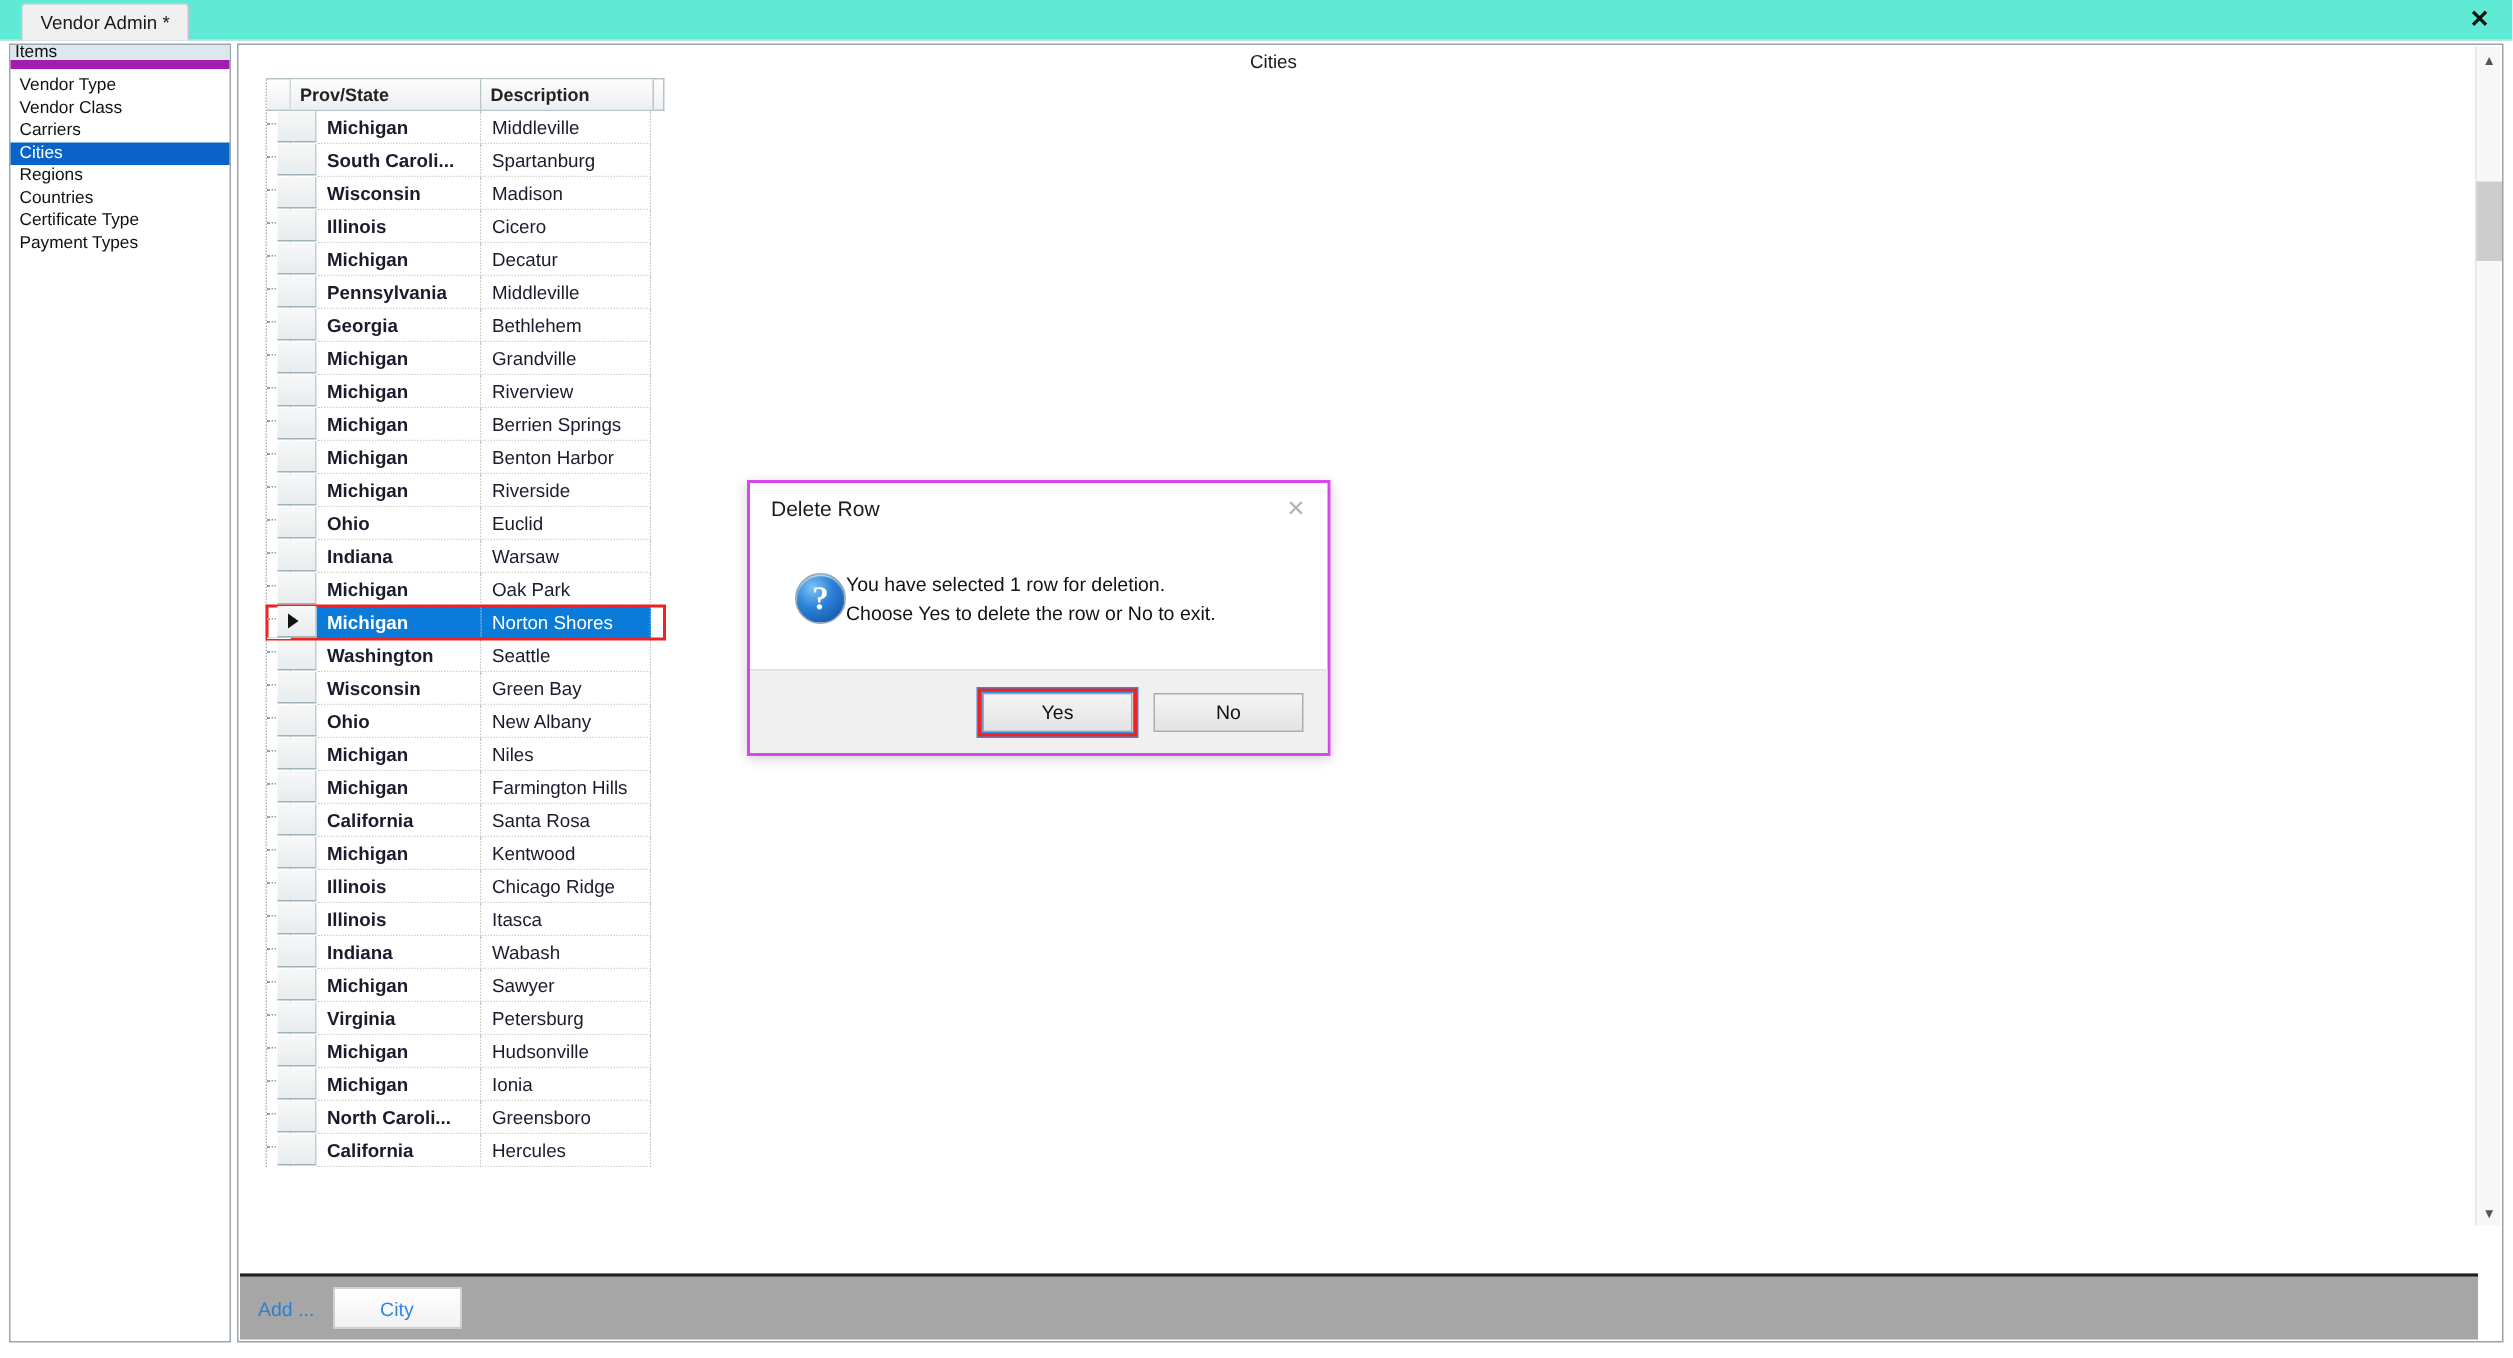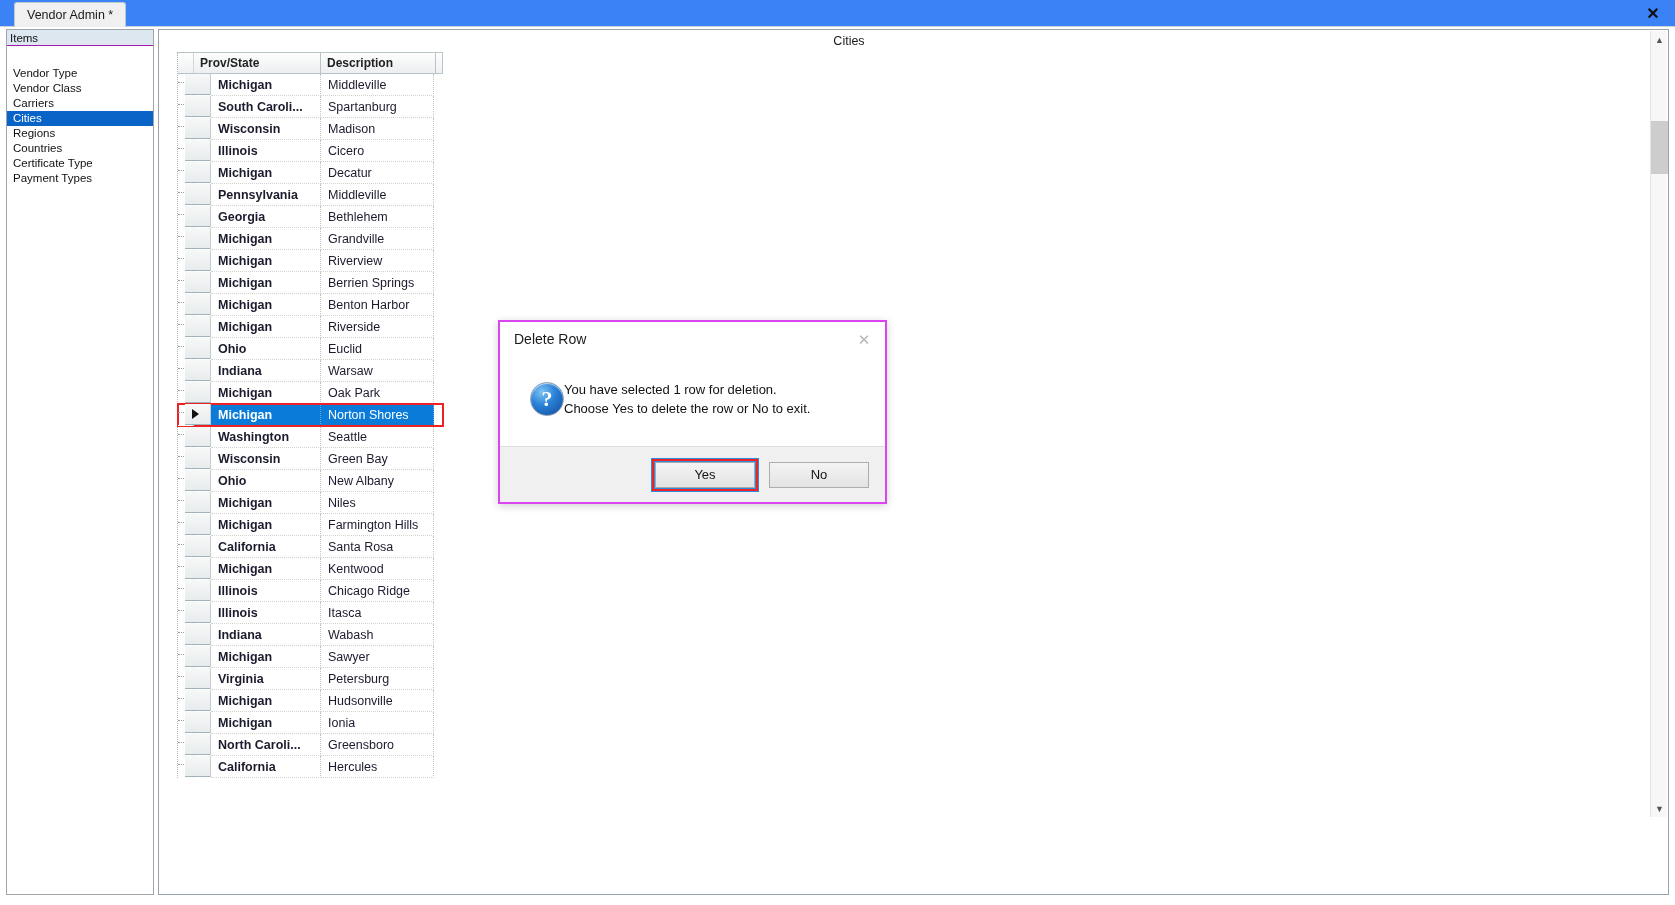--- a/index.html
+++ b/index.html
@@ -15,21 +15,21 @@
     width: 1675px;
     height: 905px;
     background: #ffffff;
   }
 
   
   .tabstrip {
     position: absolute;
     left: 0; top: 0;
     width: 1675px; height: 27px;
-    background: #3b82f6;
+    background: #5eead4;
     border-bottom: 1px solid #c9d2da;
   }
   .tab {
     position: absolute;
     left: 14px; top: 2px;
     height: 25px;
     min-width: 108px;
     padding: 0 12px;
     background: #f0f0f0;
     border: 1px solid #bfc9d1;
@@ -56,29 +56,29 @@
   .sidebar {
     position: absolute;
     left: 6px; top: 29px;
     width: 148px; height: 866px;
     background: #ffffff;
     border: 1px solid #9fa6ac;
   }
   .sidebar-header {
     height: 16px;
     background: #dce7f0;
-    border-bottom: 1px solid #a21caf;
+    border-bottom: 6px solid #a21caf;
     font-size: 11.5px;
     color: #111;
     padding-left: 3px;
     display: flex; align-items: center;
     font-weight: normal;
   }
   .sidebar-list {
-    padding-top: 20px;
+    padding-top: 4px;
   }
   .sidebar-item {
     height: 15px;
     line-height: 15px;
     font-size: 11.5px;
     color: #111;
     padding-left: 6px;
     white-space: nowrap;
     cursor: default;
   }
@@ -604,20 +604,24 @@
           </div>
       </div>
     </div>
 
     <div class="vscroll">
       <div class="vs-arrow">▲</div>
       <div class="vs-thumb"></div>
       <div class="vs-arrow bottom">▼</div>
     </div>
 
+    <div class="bottombar">
+      <div class="add-label">Add ...</div>
+      <div class="city-btn">City</div>
+    </div>
   </div>
 
   <div class="dialog">
     <div class="dlg-title">Delete Row</div>
     <div class="dlg-close">✕</div>
     <div class="dlg-body">
       <div class="q-icon">?</div>
       <div class="dlg-text">
         <div>You have selected 1 row for deletion.</div>
         <div>Choose Yes to delete the row or No to exit.</div>

